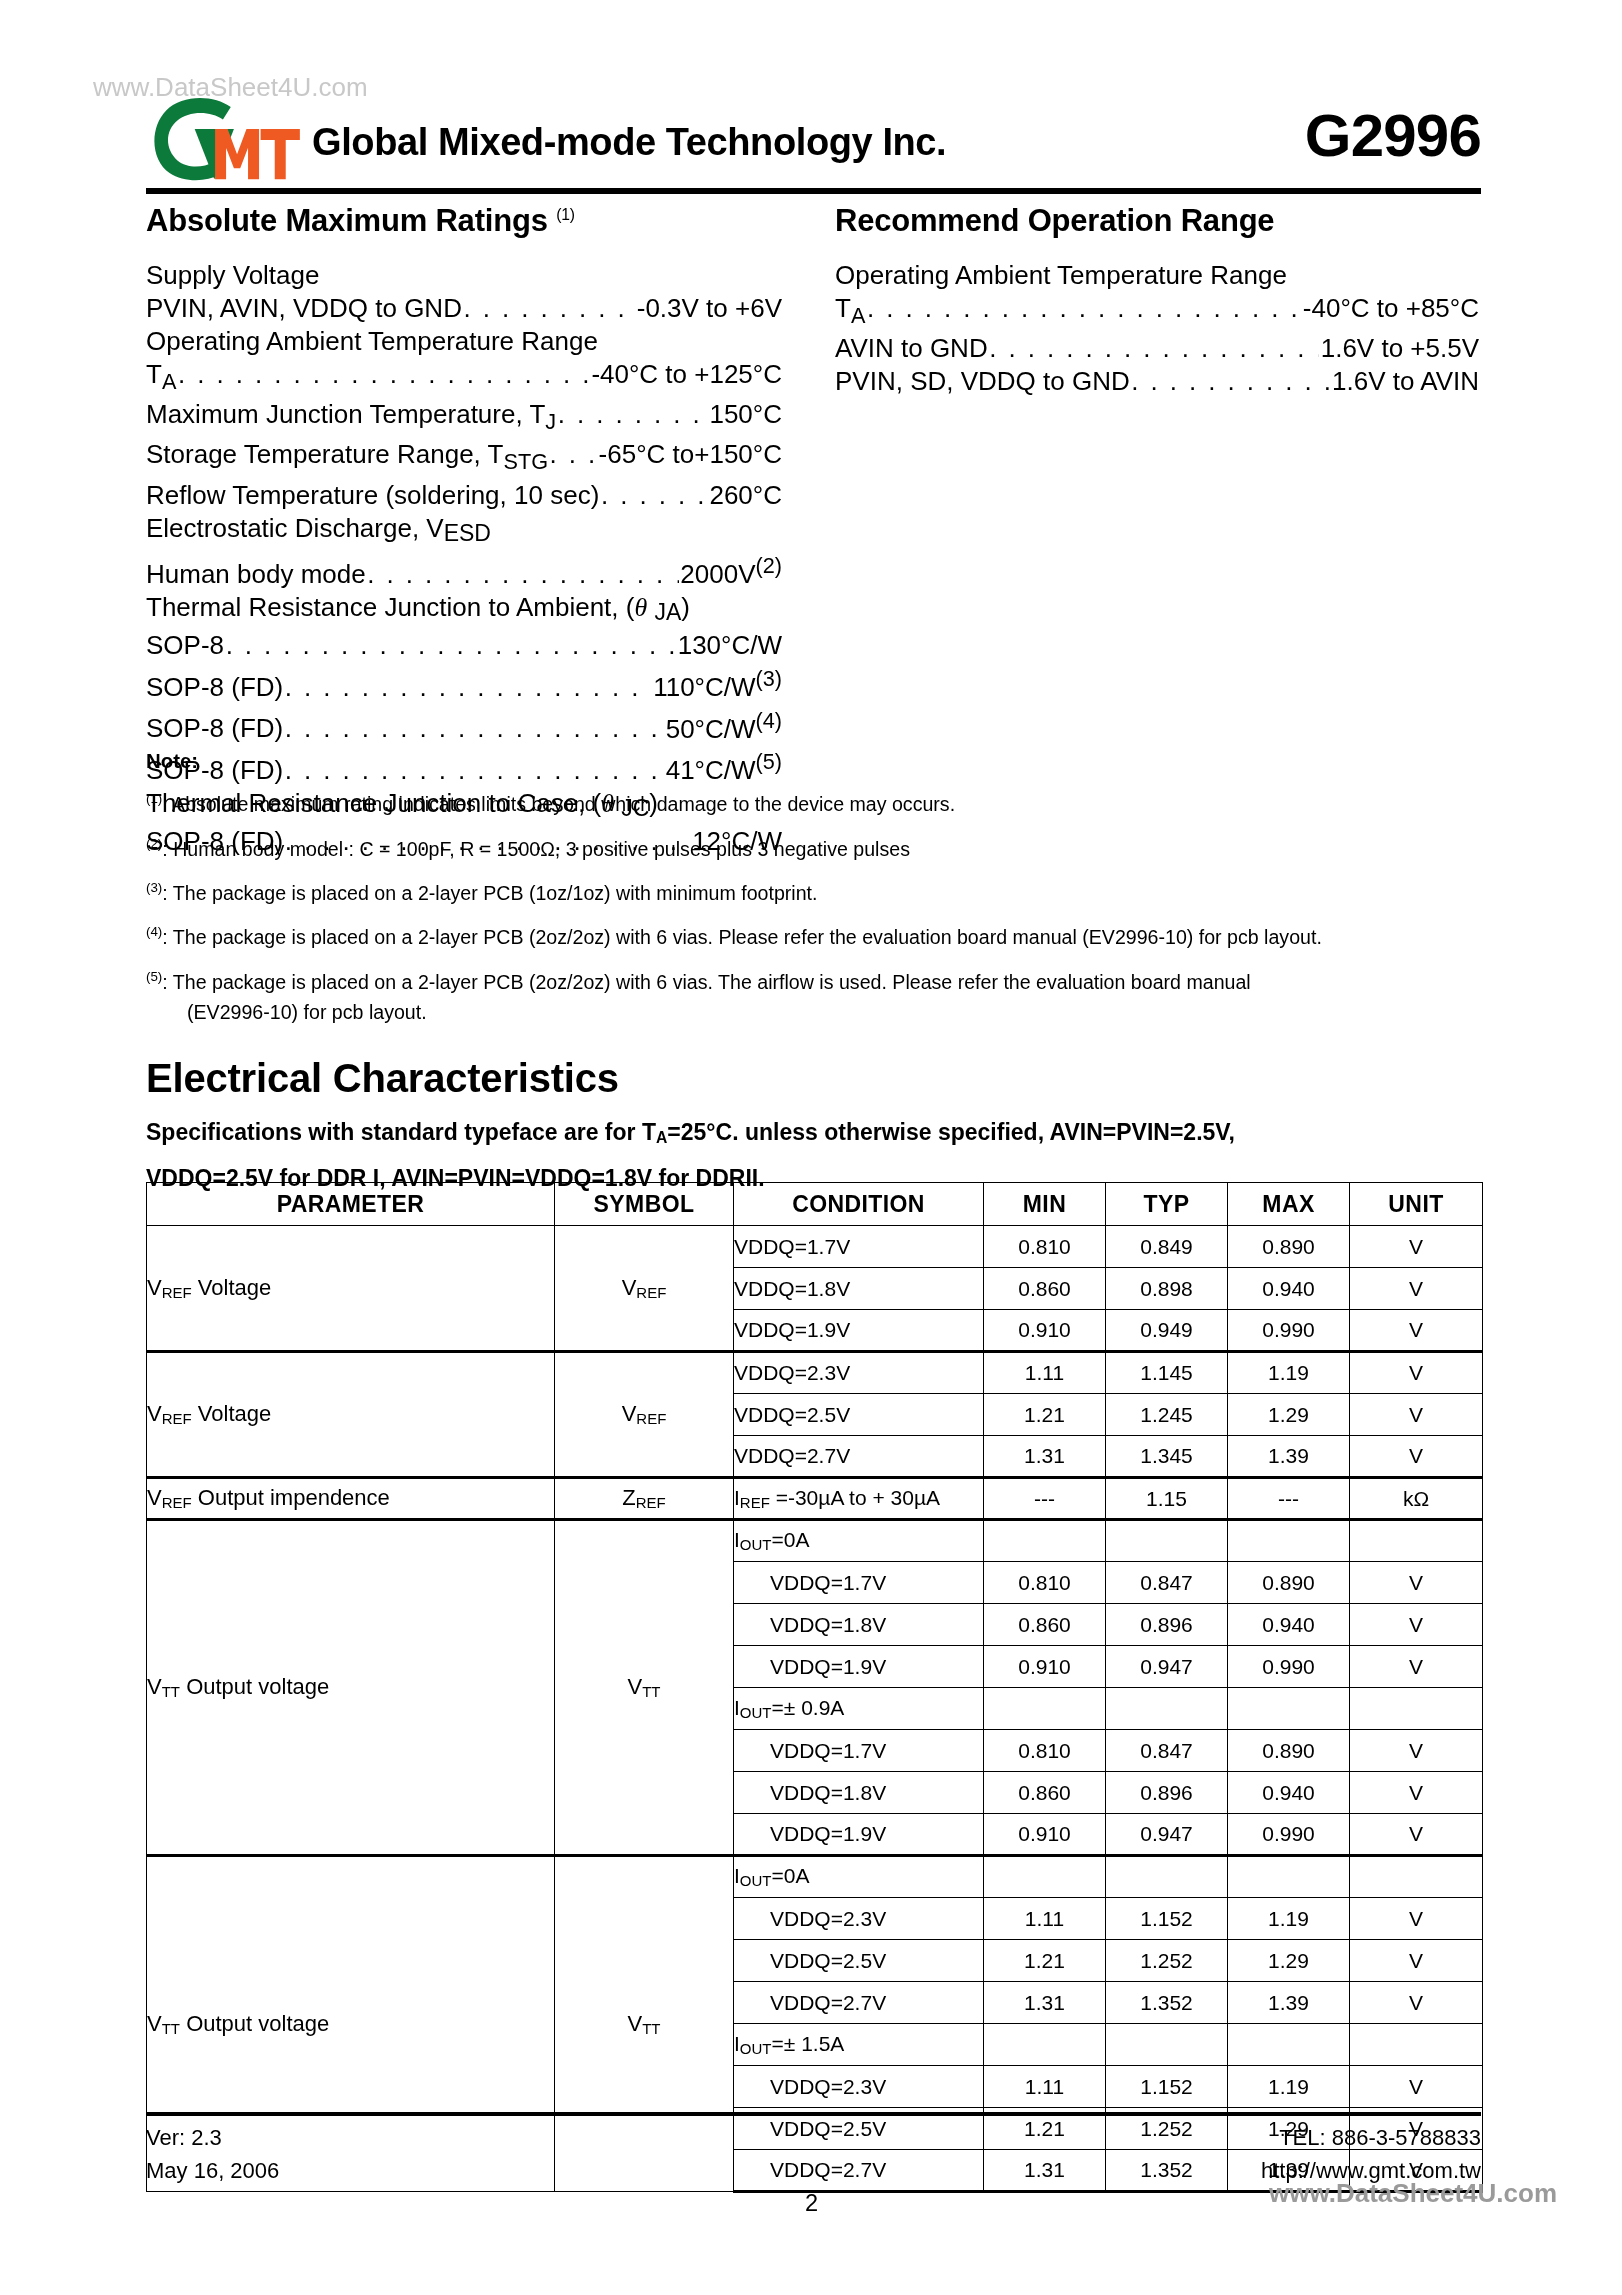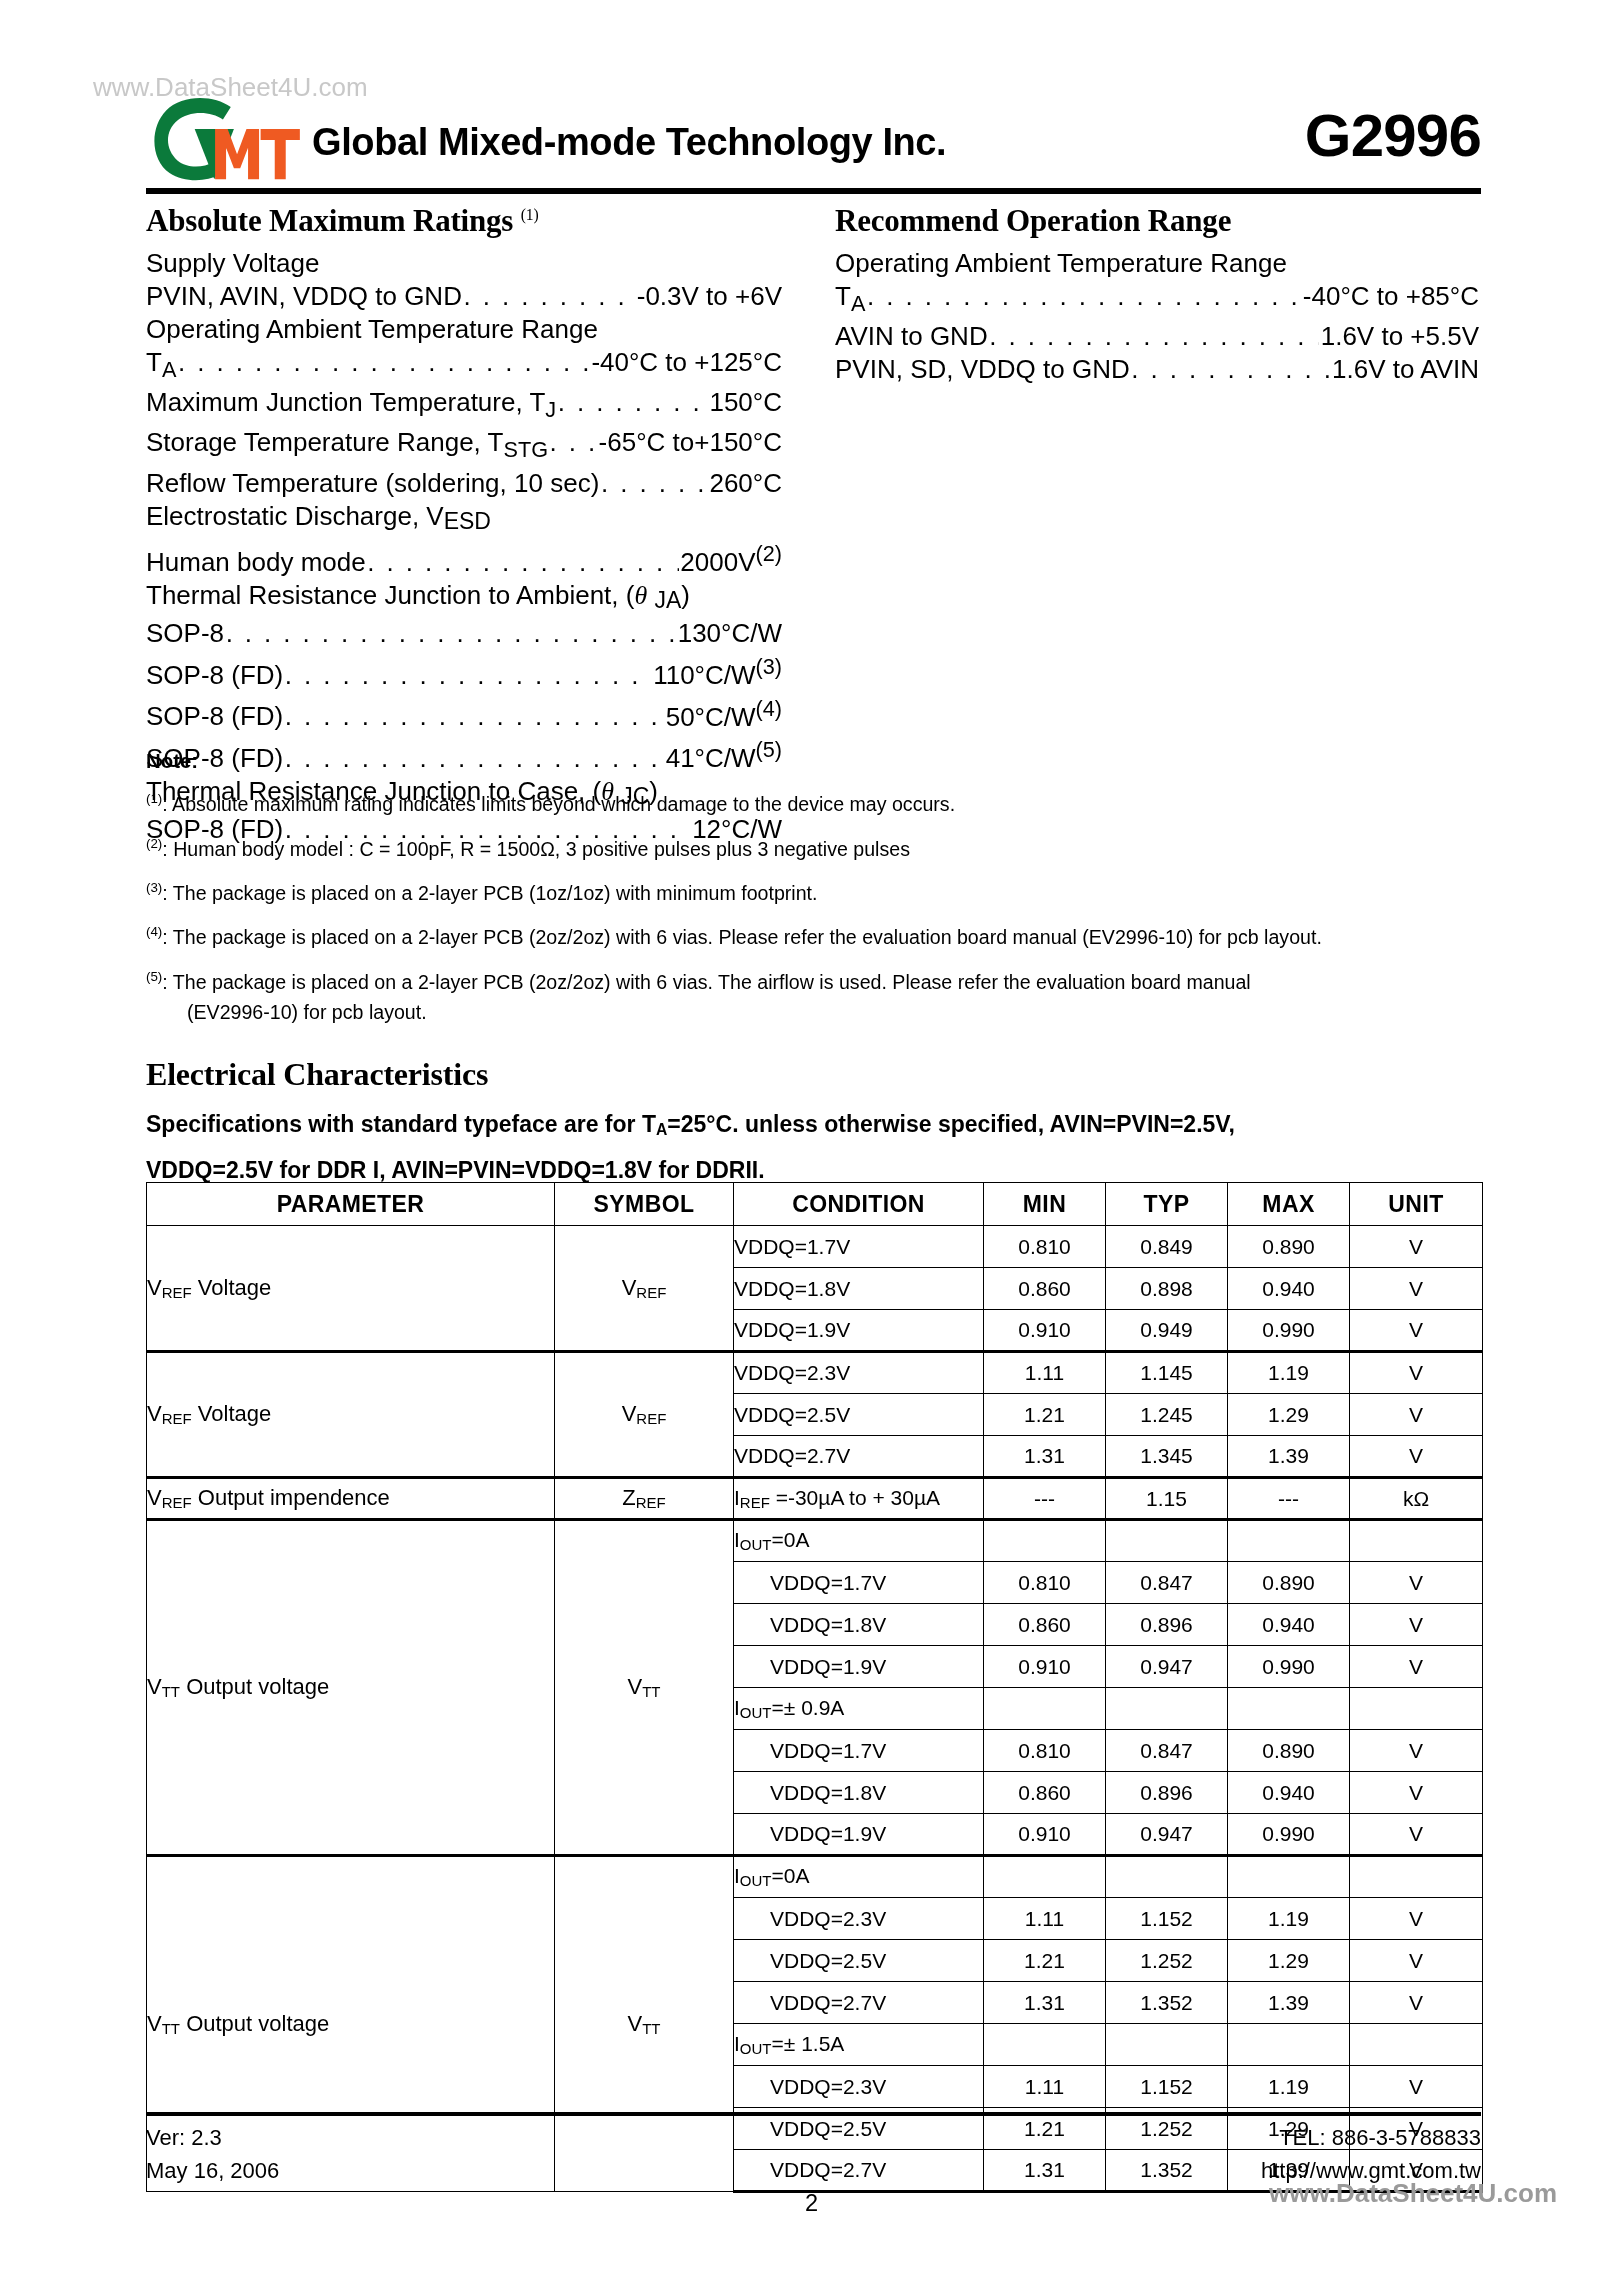--- a/index.html
+++ b/index.html
@@ -93,24 +93,23 @@
   }
   .col-right {
     position: absolute;
     left: 835px;
     top: 203px;
     width: 644px;
   }
   .sec-title {
     font-size: 31px;
     font-weight: bold;
-    margin: 0 0 8px 0;
+    margin: 0 0 20px 0;
     white-space: nowrap;
     letter-spacing: -0.2px;
-    font-family: Liberation Serif, serif;
   }
   .sec-title sup {
     font-size: 15.7px;
     font-weight: normal;
     vertical-align: super;
   }
   .spec-line {
     font-size: 26px;
     line-height: 33px;
     white-space: nowrap;
@@ -171,25 +170,24 @@
   }
 
   
   .ec {
     position: absolute;
     left: 146px;
     top: 1056px;
     width: 1336px;
   }
   .ec-title {
-    font-size: 32px;
+    font-size: 40px;
     font-weight: bold;
     letter-spacing: -0.2px;
     margin-bottom: 11px;
-    font-family: Liberation Serif, serif;
   }
   .ec-sub {
     font-size: 23px;
     font-weight: bold;
     line-height: 41px;
     text-align: justify;
     text-justify: inter-word;
   }
   .ec-sub sub { font-size: 15.7px; vertical-align: -3.1px; }
 

